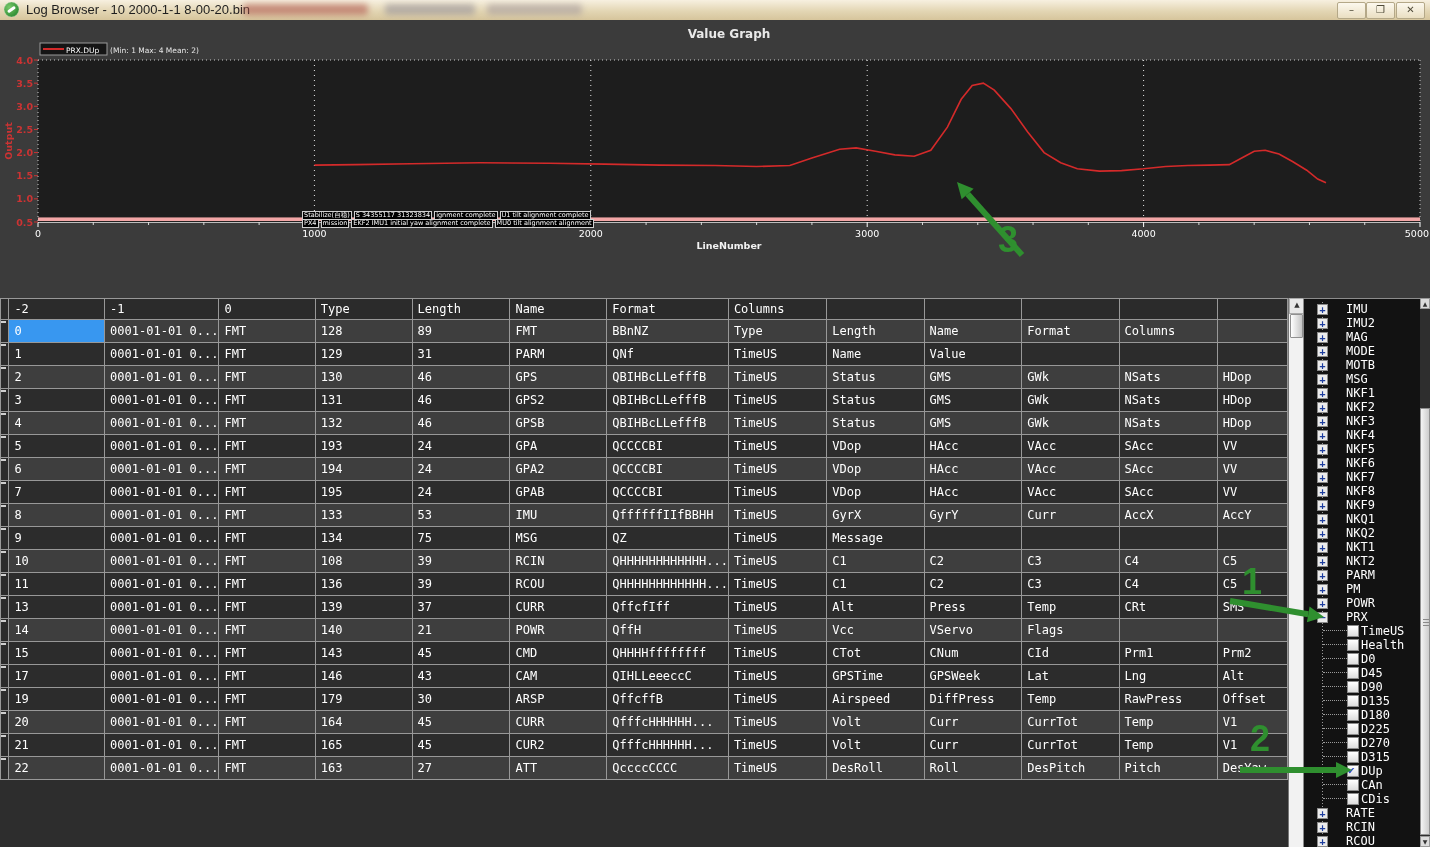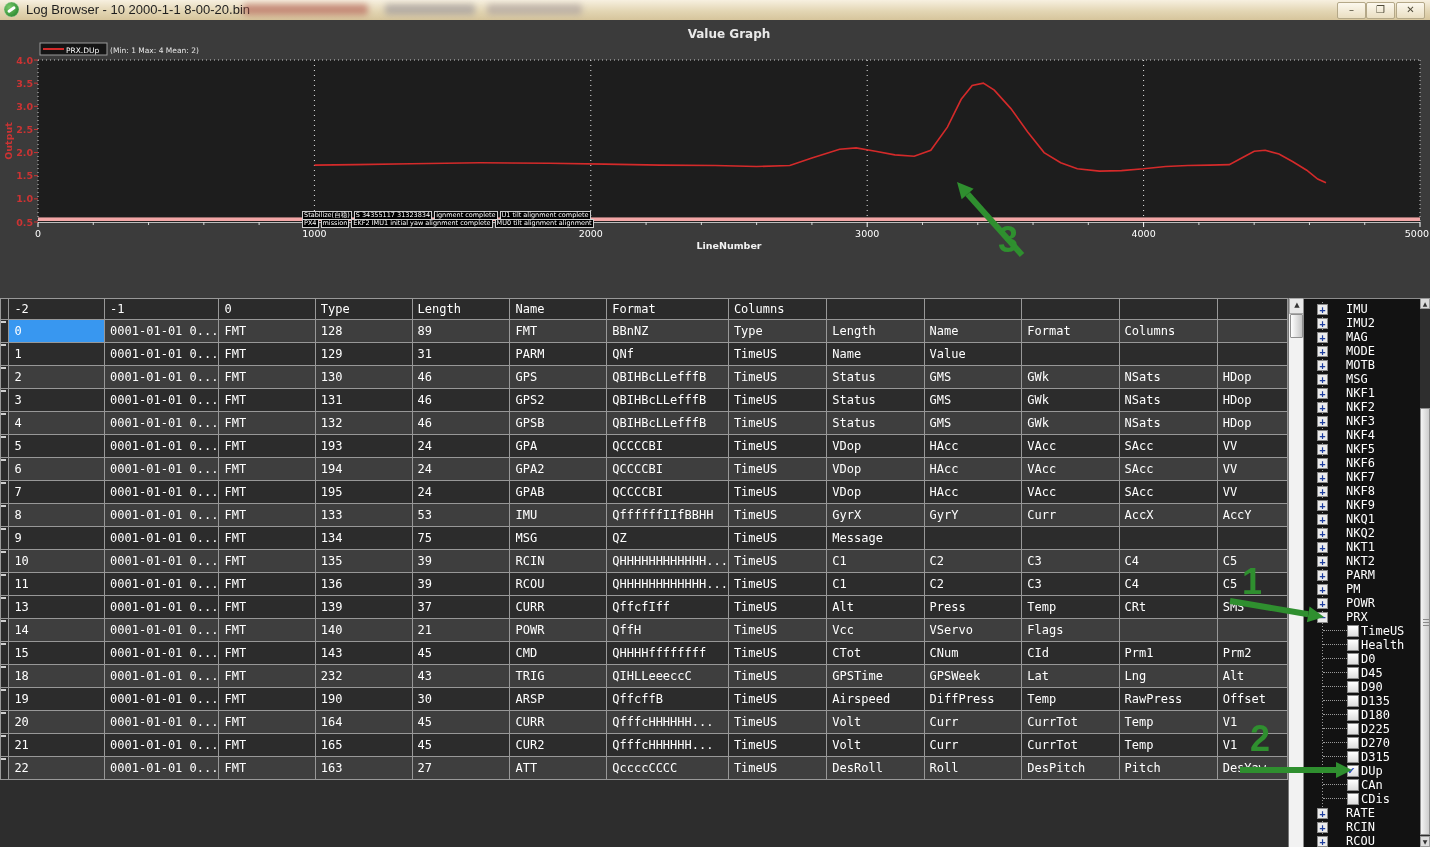--- a/index.html
+++ b/index.html
@@ -414,21 +414,21 @@
           <td></td>
           <td></td>
           <td></td>
           <td></td>
         </tr>
         <tr class="even">
           <td class="ind"></td>
           <td>10</td>
           <td>0001-01-01 0...</td>
           <td>FMT</td>
-          <td>135</td>
+          <td>108</td>
           <td>39</td>
           <td>RCIN</td>
           <td>QHHHHHHHHHHHH...</td>
           <td>TimeUS</td>
           <td>C1</td>
           <td>C2</td>
           <td>C3</td>
           <td>C4</td>
           <td>C5</td>
         </tr>
@@ -489,42 +489,42 @@
           <td>45</td>
           <td>CMD</td>
           <td>QHHHHffffffff</td>
           <td>TimeUS</td>
           <td>CTot</td>
           <td>CNum</td>
           <td>CId</td>
           <td>Prm1</td>
           <td>Prm2</td>
         </tr>
-        <tr class="even">
-          <td class="ind"></td>
-          <td>18</td>
-          <td>0001-01-01 0...</td>
-          <td>FMT</td>
-          <td>232</td>
+        <tr class="odd">
+          <td class="ind"></td>
+          <td>17</td>
+          <td>0001-01-01 0...</td>
+          <td>FMT</td>
+          <td>146</td>
           <td>43</td>
-          <td>TRIG</td>
+          <td>CAM</td>
           <td>QIHLLeeeccC</td>
           <td>TimeUS</td>
           <td>GPSTime</td>
           <td>GPSWeek</td>
           <td>Lat</td>
           <td>Lng</td>
           <td>Alt</td>
         </tr>
         <tr class="odd">
           <td class="ind"></td>
           <td>19</td>
           <td>0001-01-01 0...</td>
           <td>FMT</td>
-          <td>190</td>
+          <td>179</td>
           <td>30</td>
           <td>ARSP</td>
           <td>QffcffB</td>
           <td>TimeUS</td>
           <td>Airspeed</td>
           <td>DiffPress</td>
           <td>Temp</td>
           <td>RawPress</td>
           <td>Offset</td>
         </tr>

